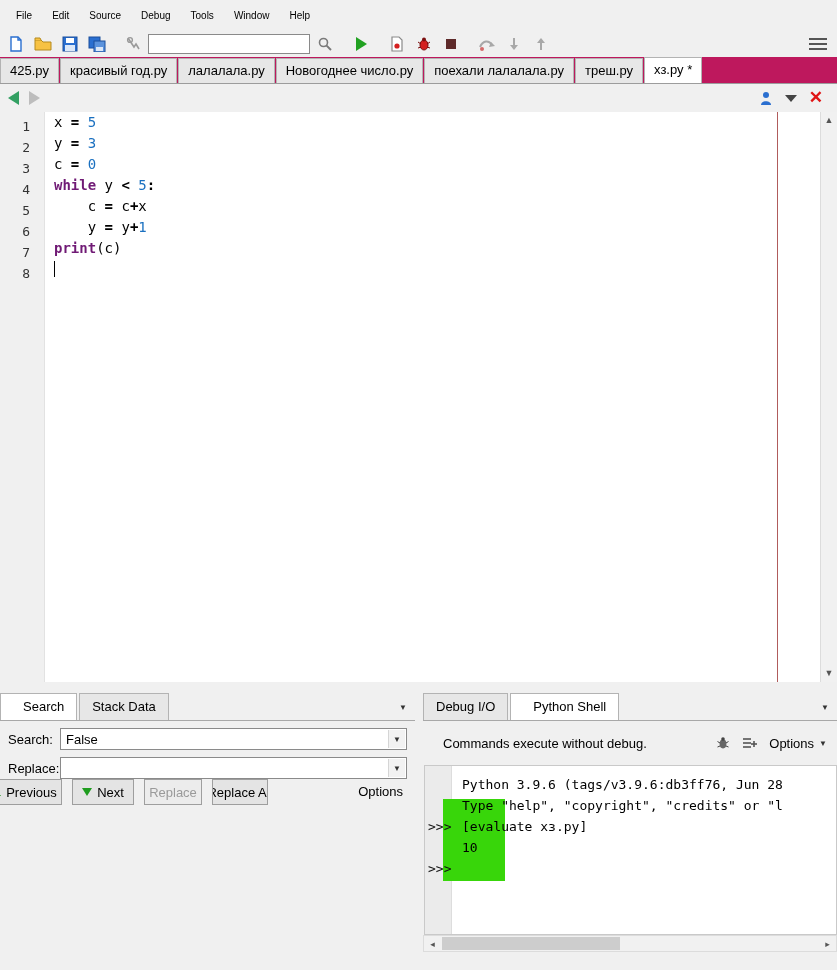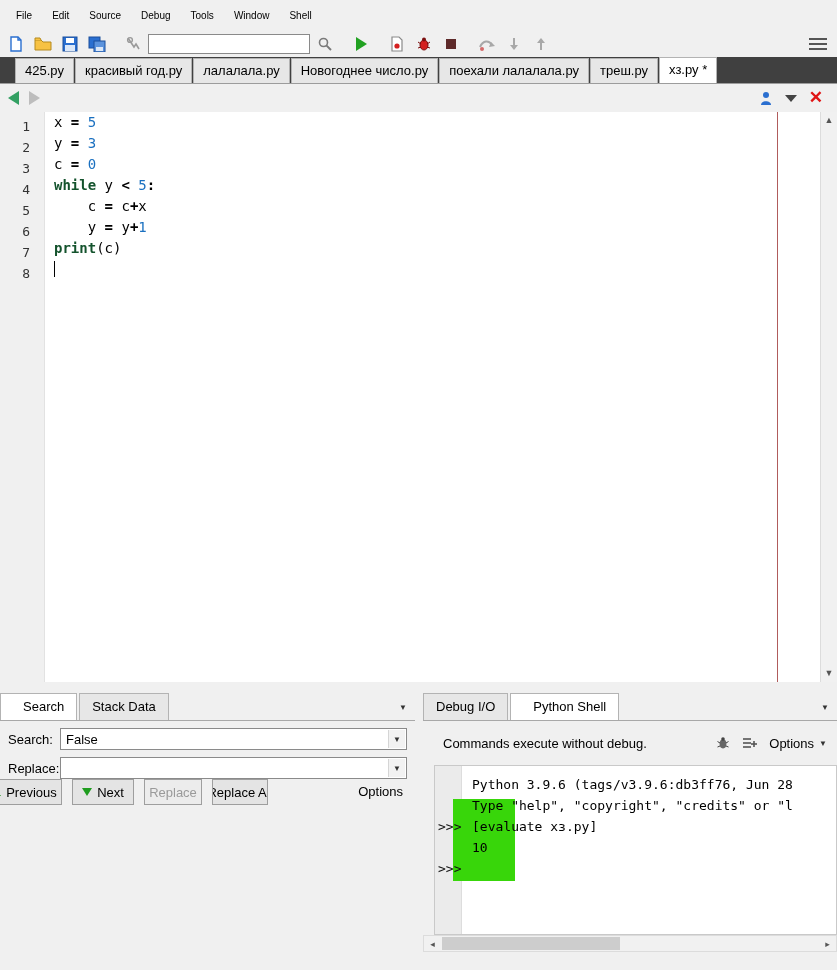--- a/index.html
+++ b/index.html
@@ -17,42 +17,42 @@
   
   .toolbar { height: 27px; display: flex; align-items: center; padding: 0 4px; gap: 3px; }
   .tbtn { width: 24px; height: 22px; display:flex; align-items:center; justify-content:center; border-radius:2px; }
   .tsep { width: 6px; height: 22px; }
   .search-box { width: 162px; height: 20px; background:#fff; border:1px solid #8a8a8a; font: 12px "Liberation Sans", sans-serif; padding: 0 4px; outline:none; }
   .spacer { flex: 1; }
   .hamburger { display:flex; flex-direction:column; gap:3px; width:18px; margin-right:6px; }
   .hamburger i { height:2px; background:#555; display:block; }
 
   
-  .tabbar { height: 27px; display: flex; align-items: flex-end; border-bottom: 1px solid #9c9c9c; background:#404040; padding-left:15px;text-align:right; }
+  .tabbar { height: 27px; display: flex; align-items: flex-end; border-bottom: 1px solid #9c9c9c; background:#be185d; padding-left:0;text-align:right; }
   .ftab { flex: 0 1 auto; min-width: 0; white-space: nowrap; overflow: hidden;
     padding: 4px 9px 5px; font-size: 13px; background:#e7e7e7;
     border: 1px solid #b3b3b3; border-bottom: none; margin-right: 1px; cursor: default; }
   .ftab.active { background:#ffffff; padding-bottom:6px; }
 
   
   .navbar { height: 28px; display:flex; align-items:center; padding: 0 8px; gap: 10px; }
   .tri-left { width:0; height:0; border-top:7px solid transparent; border-bottom:7px solid transparent; border-right:11px solid #33a063; }
   .tri-right { width:0; height:0; border-top:7px solid transparent; border-bottom:7px solid transparent; border-left:11px solid #bdbdbd; }
   .nav-right { margin-left:auto; display:flex; align-items:center; gap:12px; padding-right:6px; }
   .chev { width:0;height:0;border-left:6px solid transparent;border-right:6px solid transparent;border-top:7px solid #444; }
   .close-x { color:#e01414; font-weight:bold; font-size:17px; line-height:14px; }
 
   
   .editor { height: 570px; display:flex; background:#fff; position:relative; }
   .gutter { width: 45px; background:#f0f0f0; text-align:right; padding: 4px 14px 0 0;
     font: 13px/21px "DejaVu Sans Mono", monospace; color:#333; border-right:1px solid #e2e2e2; }
   .code { flex:1; position:relative; font: 14px/21px "DejaVu Sans Mono", monospace; overflow:hidden;border-radius:13px; }
   .code-line { padding-left: 9px; height:21px; white-space:pre; }
   .tok-p { color:#000; }
-  .tok-k { color:#14532d; font-weight:bold; }
+  .tok-k { color:#701a75; font-weight:bold; }
   .tok-n { color:#1a70c0; }
   .tok-o { color:#000; font-weight:bold; }
   .caret { display:inline-block; width:1px; height:16px; background:#000; vertical-align:text-bottom; }
   .margin-line { position:absolute; top:0; bottom:0; left:732px; width:1px; background:#b05c5c; }
   .vscroll { width:17px; background:#f1f1f1; border-left:1px solid #dcdcdc; display:flex; flex-direction:column; justify-content:space-between; align-items:center; padding:2px 0; }
   .arrow-glyph { font-size:9px; color:#555; line-height:13px; }
 
   .splitter { height: 11px; background:#f0f0f0; }
 
   
@@ -84,21 +84,21 @@
   .arrow-up-g { width:0;height:0;border-left:5px solid transparent;border-right:5px solid transparent;border-bottom:8px solid #1f9d1f; flex:none; }
   .arrow-dn-g { width:0;height:0;border-left:5px solid transparent;border-right:5px solid transparent;border-top:8px solid #1f9d1f; flex:none; }
   .options-link { position:absolute; right:12px; top:5px; font-size:13px; }
 
   
   .shell-toolbar { position:absolute; top:28px; left:0; right:0; height:44px; display:flex; align-items:center; padding:0 10px 0 20px; gap:14px; }
   .shell-status { font-size:13px; }
   .shell-tools { margin-left:auto; display:flex; align-items:center; gap:12px; }
   .opt-wrap { display:flex; align-items:center; gap:5px; font-size:13px; }
   .opt-dd { font-size:8px; color:#333; }
-  .shell { position:absolute; top:72px; left:11px; right:0; height:170px; background:#fff; border:1px solid #c9c9c9; overflow:hidden; font: 13px/21px "DejaVu Sans Mono", monospace; }
+  .shell { position:absolute; top:72px; left:1px; right:0; height:170px; background:#fff; border:1px solid #c9c9c9; overflow:hidden; font: 13px/21px "DejaVu Sans Mono", monospace; }
   .shell-gutter { position:absolute; left:0; top:0; bottom:0; width:27px; background:#ebebeb; border-right:1px solid #ddd; }
   .shell-highlight { position:absolute; left:18px; top:33px; width:62px; height:82px; background:#38d60a; }
   .shell-lines { position:relative; padding-top:8px; }
   .shell-line { position:relative; height:21px; padding-left:37px; white-space:pre; }
   .prompt { position:absolute; left:3px; top:0; color:#111; }
   .hscroll { position:absolute; top:242px; left:0; right:0; height:17px; background:#f1f1f1; border:1px solid #dcdcdc; display:flex; align-items:center; }
   .hthumb { position:absolute; left:18px; width:178px; top:1px; bottom:1px; background:#cdcdcd; }
   .harrow { width:17px; text-align:center; font-size:9px; color:#555; }
   .harrow.right { margin-left:auto; }
 
@@ -109,21 +109,21 @@
 
 <div class="window">
 
   <div class="menubar">
       <div class="menu-item">File</div>
       <div class="menu-item">Edit</div>
       <div class="menu-item">Source</div>
       <div class="menu-item">Debug</div>
       <div class="menu-item">Tools</div>
       <div class="menu-item">Window</div>
-      <div class="menu-item">Shell</div>
+      <div class="menu-item">Help</div>
     </div>
 
   <div class="toolbar">
     <div class="tbtn">
       <svg width="16" height="16">
           <path d="M3 1h7l3 3v11H3z" fill="#fff" stroke="#2a6fd0" stroke-width="1.4"></path>
           <path d="M10 1v3h3" fill="none" stroke="#2a6fd0" stroke-width="1.4"></path>
         </svg>
     </div>
     <div class="tbtn">

